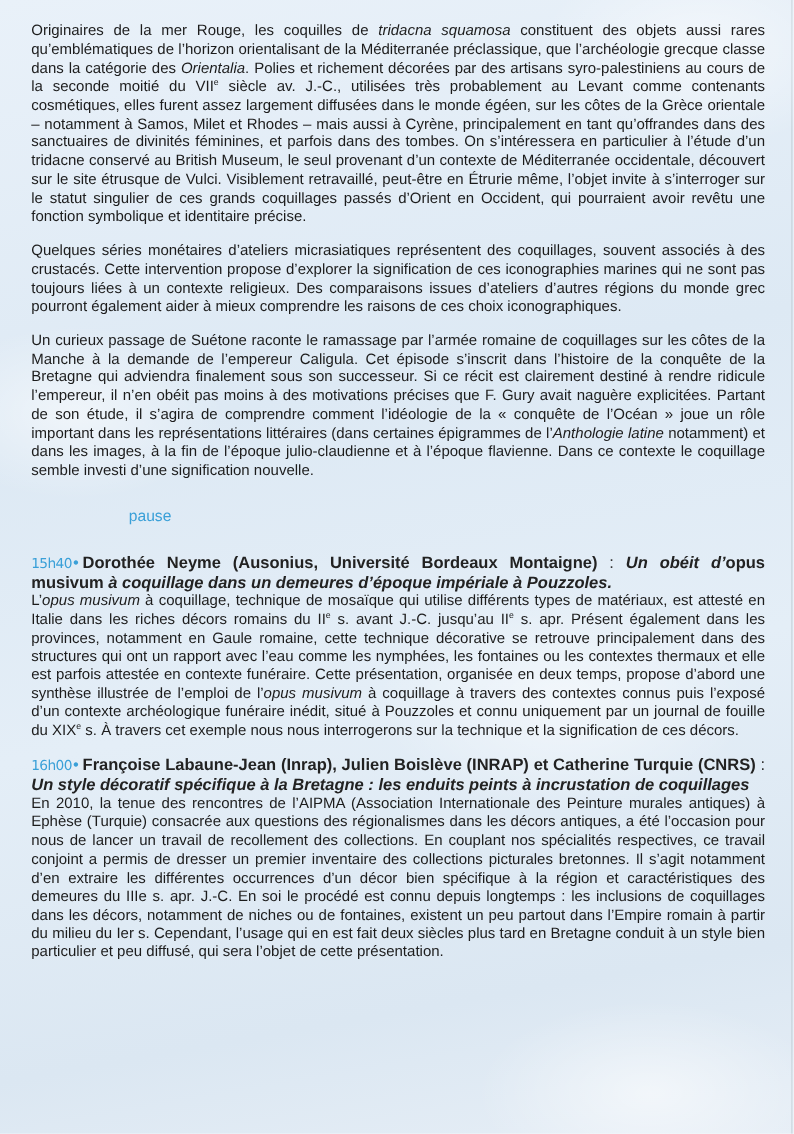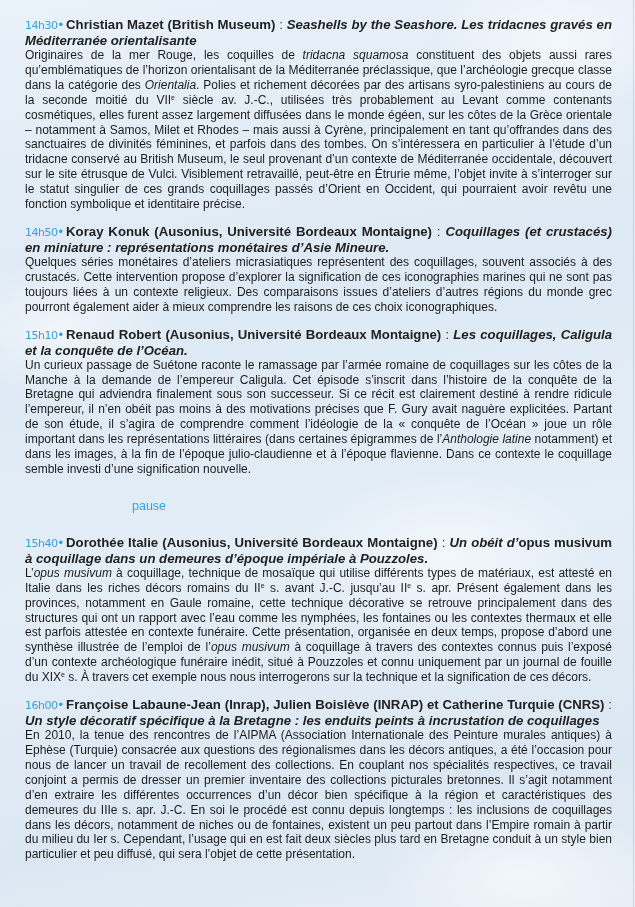--- a/index.html
+++ b/index.html
@@ -34,60 +34,51 @@
   .colon { font-weight: normal; color: #333; }
   .title { font-style: italic; }
   .title .up { font-style: normal; }
   .body {
     font-size: 12px; line-height: 14.9px; color: #1c1c1c;
     text-align: justify; margin: 0;
   }
   .body i { font-style: italic; }
   sup { font-size: 7px; vertical-align: top; line-height: 10px; }
   .pause {
-    font-size: 12.5px; color: #3aa0d8; margin: 22px 0 22px 107px;
+    font-size: 12.5px; color: #3aa0d8; margin: 22px 0 22px 78px;
   }
 </style>
 </head>
 <body>
 
 <div class="page">
   <div class="cloud" style="left:430px;top:-40px;width:260px;height:160px;"></div>
   <div class="cloud" style="left:-60px;top:260px;width:240px;height:140px;"></div>
   <div class="cloud" style="left:300px;top:470px;width:300px;height:180px;"></div>
   <div class="cloud" style="left:380px;top:800px;width:280px;height:150px;"></div>
 
   <div class="content">
 
     <div class="session">
-      <div class="head">
-        <span class="time">14h30</span><span class="sep">•</span><span>Christian Mazet (British Museum)</span><span class="colon"> : </span><span class="title">Seashells by the Seashore. Les tridacnes gravés en Méditerranée orientalisante</span>
-      </div>
       <p class="body"><span>Originaires de la mer Rouge, les coquilles de </span><i>tridacna squamosa</i><span> constituent des objets aussi rares qu’emblématiques de l’horizon orientalisant de la Méditerranée préclassique, que l’archéologie grecque classe dans la catégorie des </span><i>Orientalia</i><span>. Polies et richement décorées par des artisans syro-palestiniens au cours de la seconde moitié du VII</span><sup>e</sup><span> siècle av. J.-C., utilisées très probablement au Levant comme contenants cosmétiques, elles furent assez largement diffusées dans le monde égéen, sur les côtes de la Grèce orientale – notamment à Samos, Milet et Rhodes – mais aussi à Cyrène, principalement en tant qu’offrandes dans des sanctuaires de divinités féminines, et parfois dans des tombes. On s’intéressera en particulier à l’étude d’un tridacne conservé au British Museum, le seul provenant d’un contexte de Méditerranée occidentale, découvert sur le site étrusque de Vulci. Visiblement retravaillé, peut-être en Étrurie même, l’objet invite à s’interroger sur le statut singulier de ces grands coquillages passés d’Orient en Occident, qui pourraient avoir revêtu une fonction symbolique et identitaire précise.</span></p>
     </div>
 
     <div class="session">
-      <div class="head">
-        <span class="time">14h50</span><span class="sep">•</span><span>Koray Konuk (Ausonius, Université Bordeaux Montaigne)</span><span class="colon"> : </span><span class="title">Coquillages (et crustacés) en miniature : représentations monétaires d’Asie Mineure.</span>
-      </div>
       <p class="body">Quelques séries monétaires d’ateliers micrasiatiques représentent des coquillages, souvent associés à des crustacés. Cette intervention propose d’explorer la signification de ces iconographies marines qui ne sont pas toujours liées à un contexte religieux. Des comparaisons issues d’ateliers d’autres régions du monde grec pourront également aider à mieux comprendre les raisons de ces choix iconographiques.</p>
     </div>
 
     <div class="session">
-      <div class="head">
-        <span class="time">15h10</span><span class="sep">•</span><span>Renaud Robert (Ausonius, Université Bordeaux Montaigne)</span><span class="colon"> : </span><span class="title">Les coquillages, Caligula et la conquête de l’Océan.</span>
-      </div>
       <p class="body"><span>Un curieux passage de Suétone raconte le ramassage par l’armée romaine de coquillages sur les côtes de la Manche à la demande de l’empereur Caligula. Cet épisode s’inscrit dans l’histoire de la conquête de la Bretagne qui adviendra finalement sous son successeur. Si ce récit est clairement destiné à rendre ridicule l’empereur, il n’en obéit pas moins à des motivations précises que F. Gury avait naguère explicitées. Partant de son étude, il s’agira de comprendre comment l’idéologie de la « conquête de l’Océan » joue un rôle important dans les représentations littéraires (dans certaines épigrammes de l’</span><i>Anthologie latine</i><span> notamment) et dans les images, à la fin de l’époque julio-claudienne et à l’époque flavienne. Dans ce contexte le coquillage semble investi d’une signification nouvelle.</span></p>
     </div>
 
     <div class="pause">pause</div>
 
     <div class="session">
       <div class="head">
-        <span class="time">15h40</span><span class="sep">•</span><span>Dorothée Italie (Ausonius, Université Bordeaux Montaigne)</span><span class="colon"> : </span><span class="title"><span>Un obéit d’</span><span class="up">opus musivum</span><span> à coquillage dans un demeures d’époque impériale à Pouzzoles.</span></span>
+        <span class="time">15h40</span><span class="sep">•</span><span>Dorothée Neyme (Ausonius, Université Bordeaux Montaigne)</span><span class="colon"> : </span><span class="title"><span>Un obéit d’</span><span class="up">opus musivum</span><span> à coquillage dans un demeures d’époque impériale à Pouzzoles.</span></span>
       </div>
       <p class="body"><span>L’</span><i>opus musivum</i><span> à coquillage, technique de mosaïque qui utilise différents types de matériaux, est attesté en Italie dans les riches décors romains du II</span><sup>e</sup><span> s. avant J.-C. jusqu’au II</span><sup>e</sup><span> s. apr. Présent également dans les provinces, notamment en Gaule romaine, cette technique décorative se retrouve principalement dans des structures qui ont un rapport avec l’eau comme les nymphées, les fontaines ou les contextes thermaux et elle est parfois attestée en contexte funéraire. Cette présentation, organisée en deux temps, propose d’abord une synthèse illustrée de l’emploi de l’</span><i>opus musivum</i><span> à coquillage à travers des contextes connus puis l’exposé d’un contexte archéologique funéraire inédit, situé à Pouzzoles et connu uniquement par un journal de fouille du XIX</span><sup>e</sup><span> s. À travers cet exemple nous nous interrogerons sur la technique et la signification de ces décors.</span></p>
     </div>
 
     <div class="session">
       <div class="head">
         <span class="time">16h00</span><span class="sep">•</span><span>Françoise Labaune-Jean (Inrap), Julien Boislève (INRAP) et Catherine Turquie (CNRS)</span><span class="colon"> : </span><span class="title">Un style décoratif spécifique à la Bretagne : les enduits peints à incrustation de coquillages</span>
       </div>
       <p class="body">En 2010, la tenue des rencontres de l’AIPMA (Association Internationale des Peinture murales antiques) à Ephèse (Turquie) consacrée aux questions des régionalismes dans les décors antiques, a été l’occasion pour nous de lancer un travail de recollement des collections. En couplant nos spécialités respectives, ce travail conjoint a permis de dresser un premier inventaire des collections picturales bretonnes. Il s’agit notamment d’en extraire les différentes occurrences d’un décor bien spécifique à la région et caractéristiques des demeures du IIIe s. apr. J.-C. En soi le procédé est connu depuis longtemps : les inclusions de coquillages dans les décors, notamment de niches ou de fontaines, existent un peu partout dans l’Empire romain à partir du milieu du Ier s. Cependant, l’usage qui en est fait deux siècles plus tard en Bretagne conduit à un style bien particulier et peu diffusé, qui sera l’objet de cette présentation.</p>
     </div>

